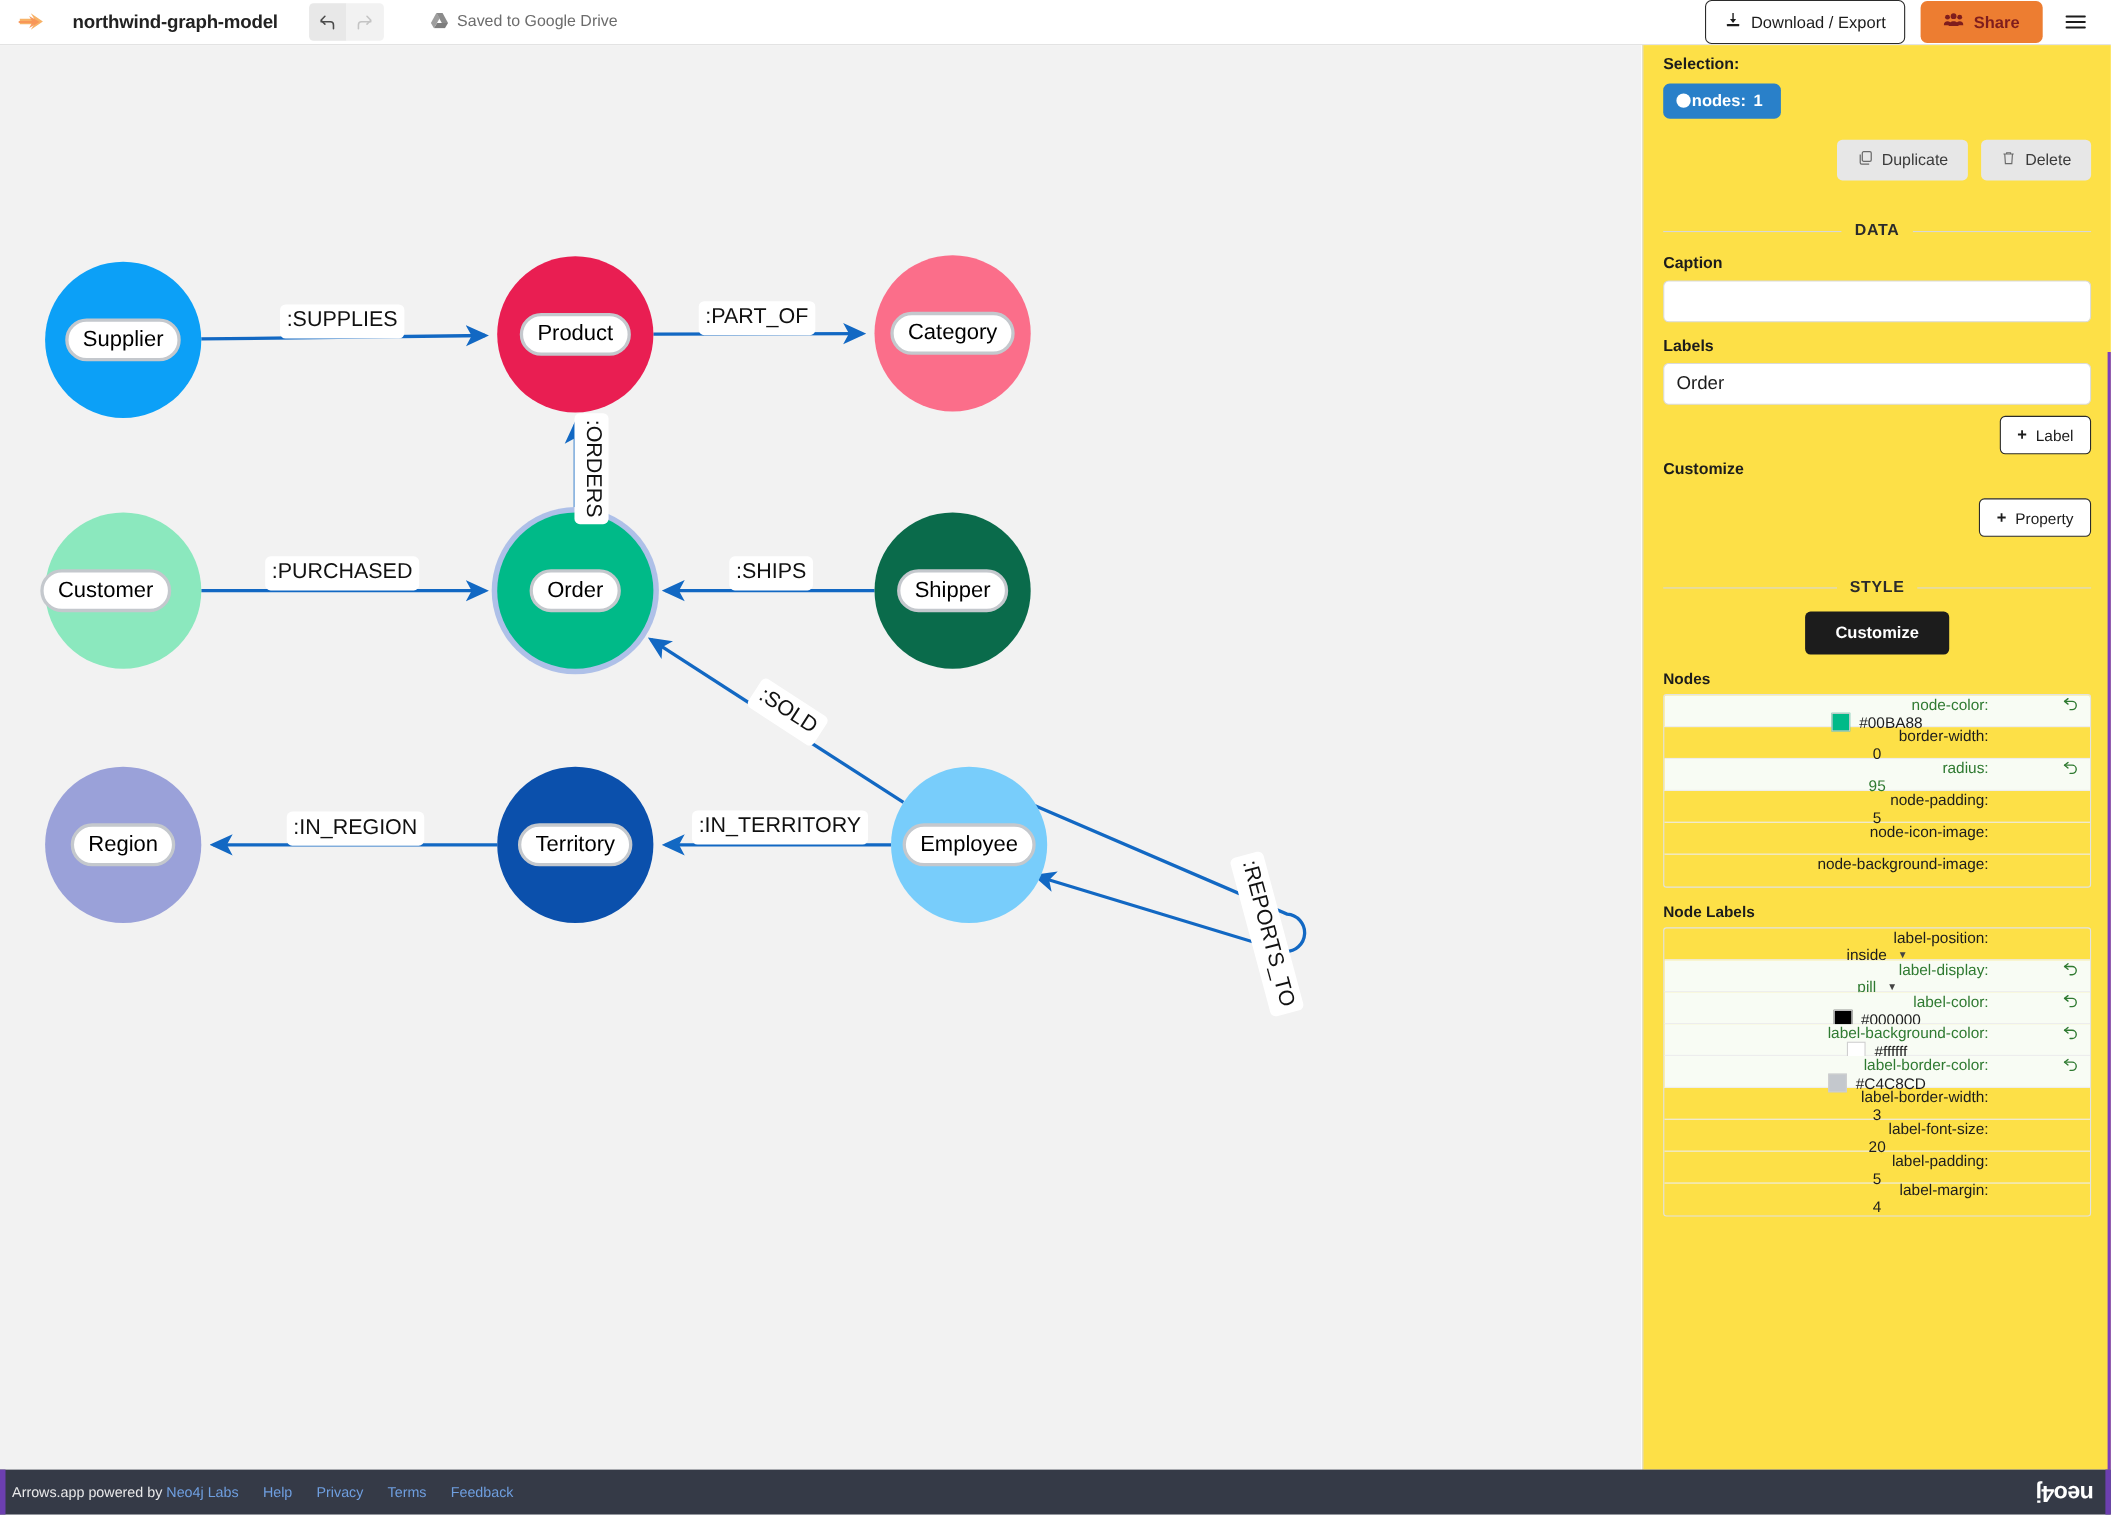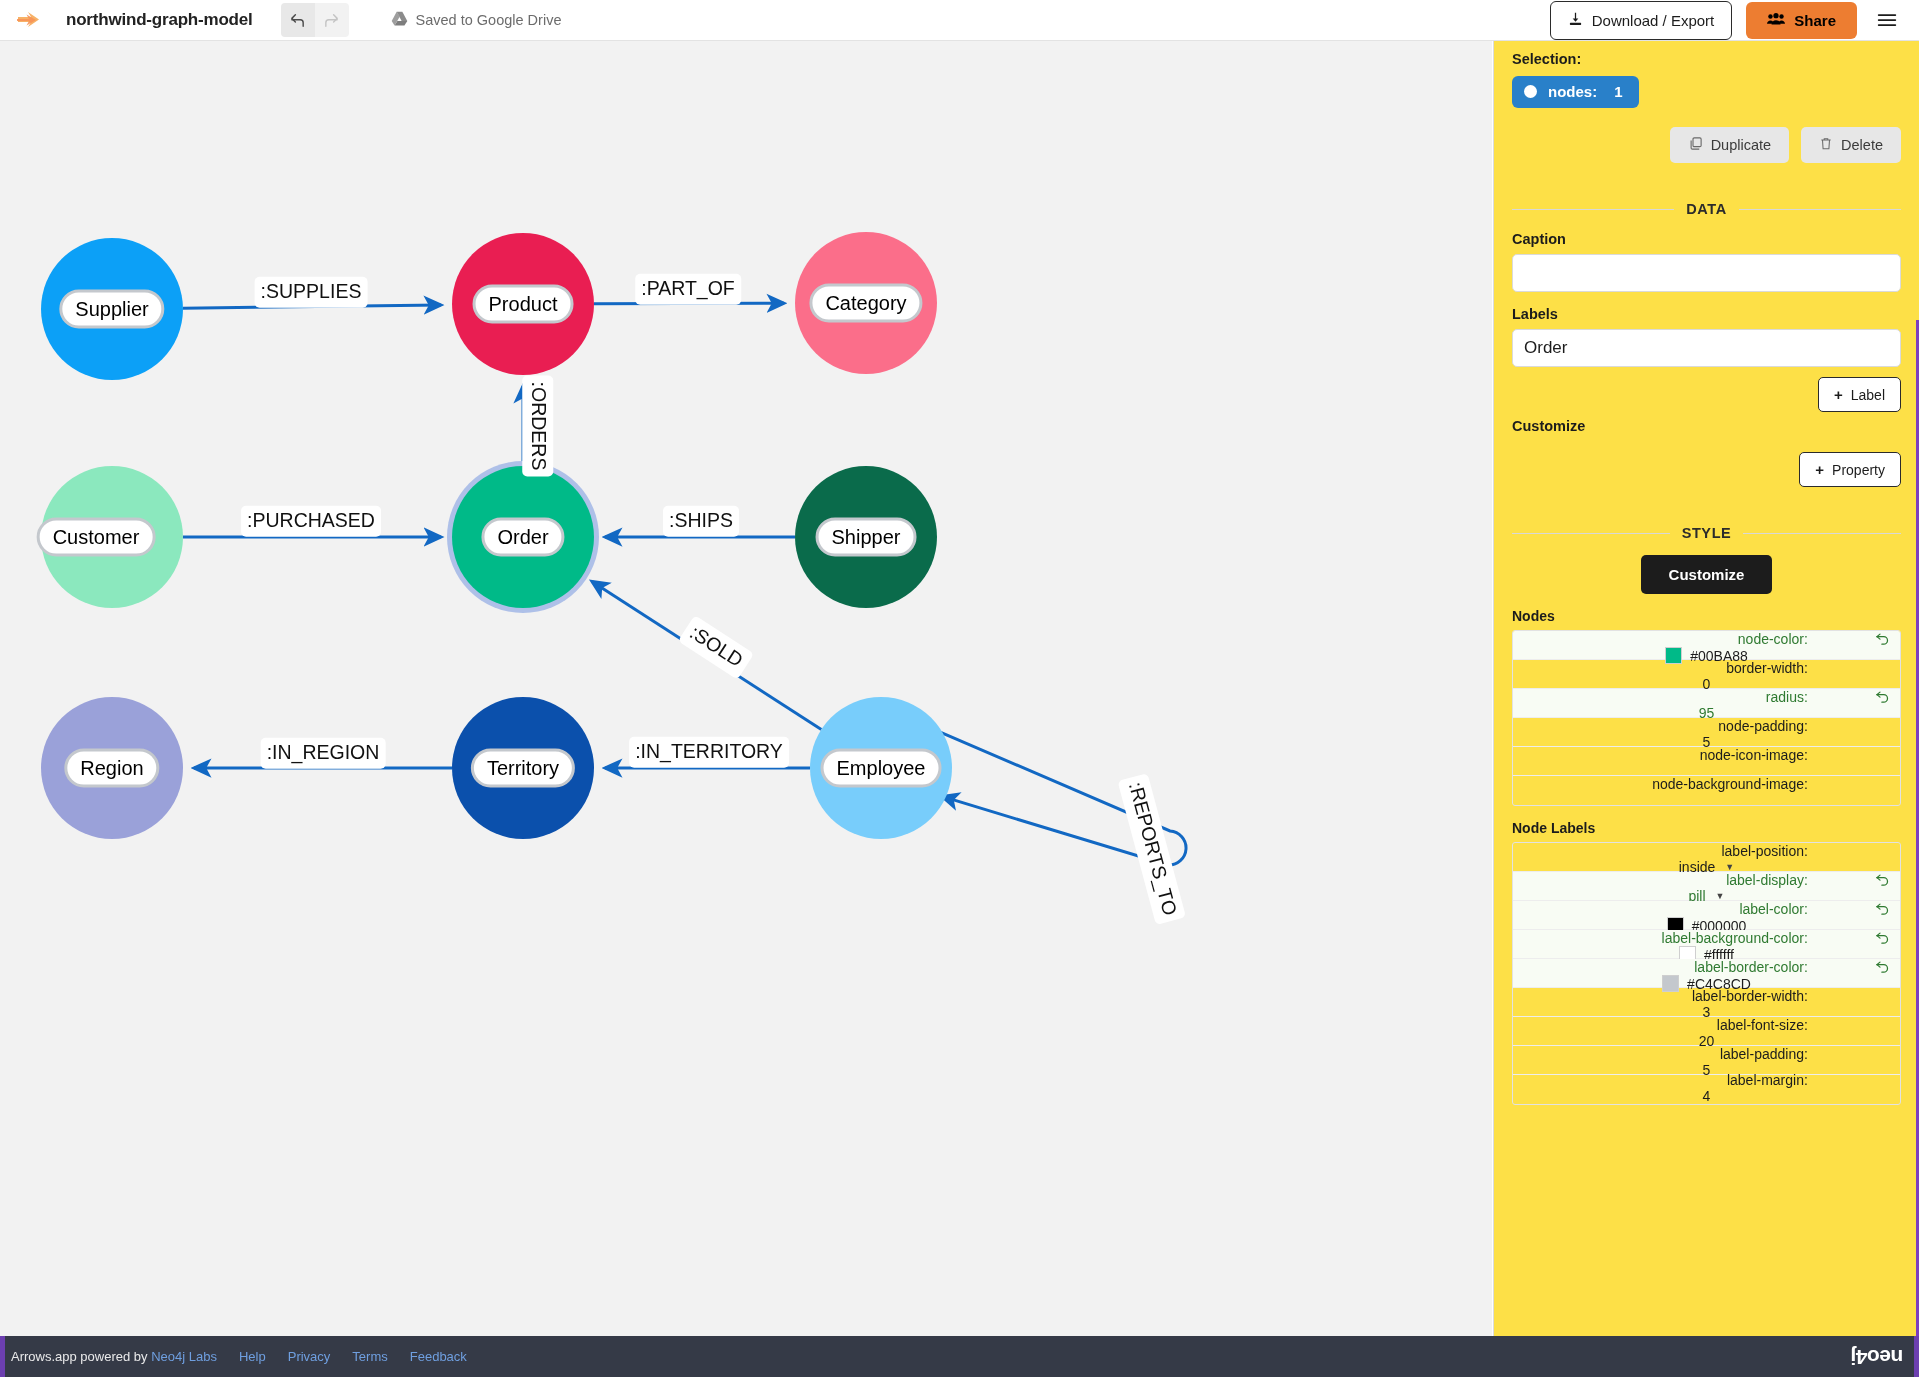--- a/index.html
+++ b/index.html
@@ -39,21 +39,21 @@
   }
   #download-export {
     display:flex; align-items:center; gap: 9px;
     border: 1px solid #2b2b2b; border-radius: 6px;
     background: #fff; color: #1c1c1c; font-size: 15px;
     padding: 9px 17px; cursor: pointer; font-family: inherit;
   }
   #share-btn {
     display:flex; align-items:center; gap: 9px;
     border: none; border-radius: 6px;
-    background: #ED7D31; color: #000000; font-size: 15px; font-weight: 700;
+    background: #ED7D31; color: #7f1d1d; font-size: 15px; font-weight: 700;
     padding: 10px 21px; cursor: pointer; font-family: inherit;
   }
   #menu-btn {
     width: 32px; height: 32px; display:flex; align-items:center; justify-content:center;
     background: transparent; border: none; cursor: pointer; color: #1c1c1c;
     font-size: 22px; line-height: 1;
   }
 
   
   #canvas {
@@ -90,21 +90,21 @@
 
   
   #inspector {
     position: absolute; left: 1493px; top: 41px; width: 426px; height: 1295px;
     background: #fde047; border-left: 1px solid #dcdcdc;
     overflow: hidden;
   }
   #inspector-inner { padding: 0 18px; }
   .sel-head { font-size: 14.5px; font-weight: 700; color: #1c1c1c; margin-top: 10px; }
   .sel-chip {
-    display:inline-flex; align-items:center; gap:11px;
+    display:inline-flex; align-items:center; gap:1px;
     background: #2980c9; color:#fff; border-radius: 6px;
     padding: 7px 16px 8px 12px; margin-top: 9px;
     font-size: 15px; font-weight: 700; cursor: pointer;
   }
   .sel-chip .dot { width: 13px; height: 13px; border-radius: 50%; background: #fff; display:inline-block; }
   .sel-chip .cnt { margin-left: 6px; }
   .row-right { display:flex; justify-content: flex-end; gap: 12px; margin-top: 19px; }
   .gbtn {
     display:flex; align-items:center; gap: 8px;
     background: #e7e7e7; border: none; border-radius: 5px;

